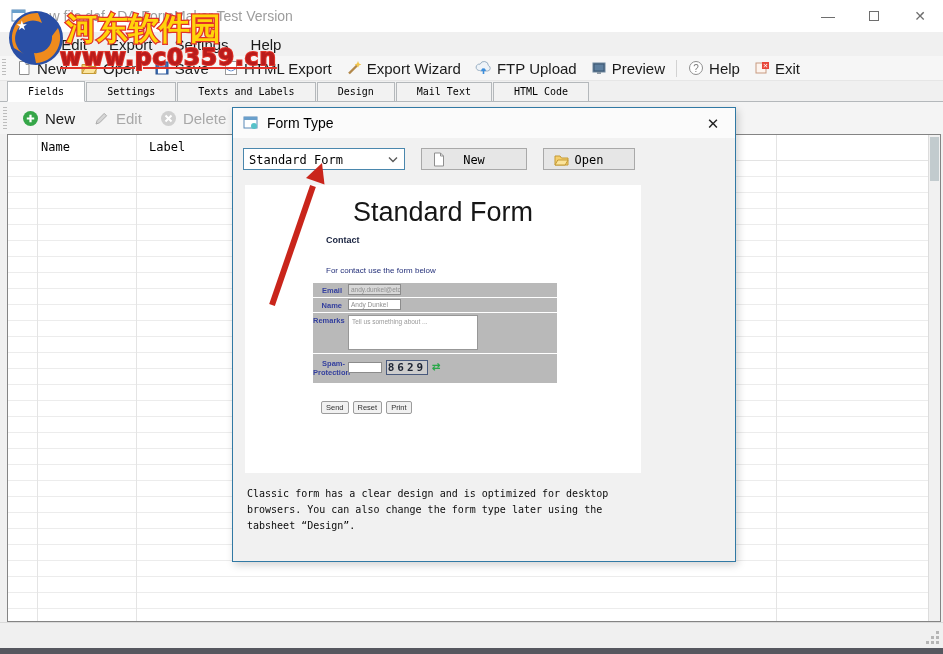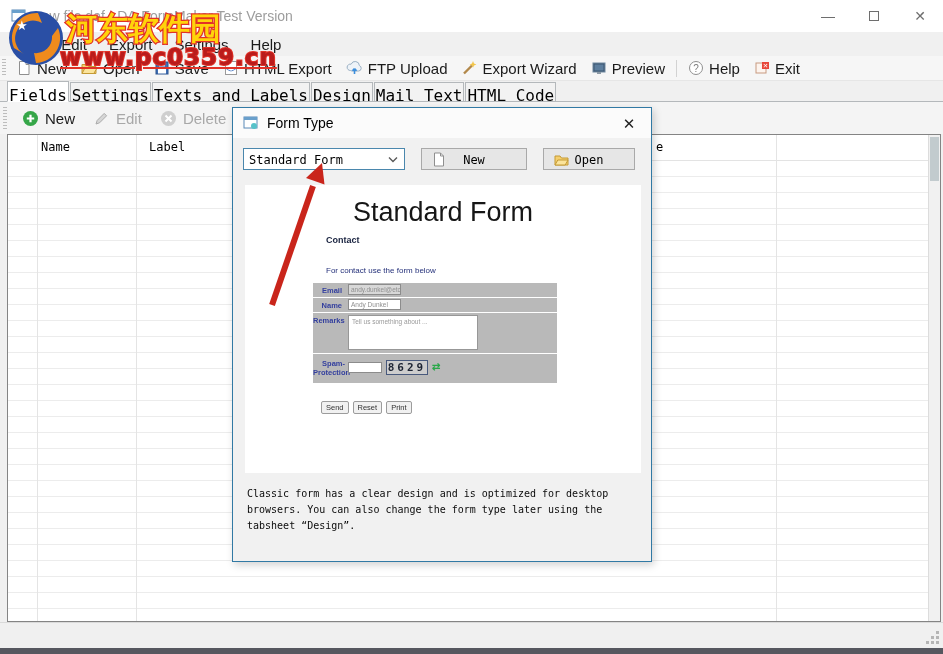--- a/index.html
+++ b/index.html
@@ -20,22 +20,22 @@
 
   
   .toolbar { position:absolute; left:0; top:56px; width:943px; height:25px; background:#f6f6f6; display:flex; align-items:center; border-bottom:1px solid #e6e6e6; }
   .grip { width:4px; height:18px; margin:0 3px 0 2px;
           background:repeating-linear-gradient(to bottom,#bdbdbd 0 1px,transparent 1px 3px); }
   .tb-btn { display:flex; align-items:center; gap:5px; padding:0 7px; font-size:15px; color:#1b1b1b; white-space:nowrap; height:24px; }
   .tb-sep { width:1px; height:17px; background:#d2d2d2; margin:0 4px; }
 
   
   .tabbar { position:absolute; left:0; top:81px; width:943px; height:21px; border-bottom:1px solid #b4b8bb; background:#f0f0f0; padding-left:7px; display:flex; align-items:flex-end; }
-  .tab { font-family:"DejaVu Sans Mono",monospace; font-size:16px; color:#000; background:#f2f2f2;
-         border:1px solid #b4b8bb; border-bottom:none; padding:3px 1px 2px; margin-right:1px; height:19px;text-align:right; }
+  .tab { font-family:"DejaVu Sans Mono",monospace; font-size:10px; color:#000; background:#f2f2f2;
+         border:1px solid #b4b8bb; border-bottom:none; padding:3px 20px 2px; margin-right:1px; height:19px;text-align:right; }
   .tab.active { background:#fff; height:21px; margin-bottom:-1px; border-bottom:1px solid #fff; padding-top:4px; }
 
   
   .fields-toolbar { position:absolute; left:0; top:102px; width:943px; height:32px; background:#f4f4f4; display:flex; align-items:center; }
   .ft-grip { width:4px; height:22px; margin:0 6px 0 3px;
              background:repeating-linear-gradient(to bottom,#bdbdbd 0 1px,transparent 1px 3px); }
   .ft-btn { display:flex; align-items:center; gap:6px; padding:0 9px; font-size:15px; height:30px; }
   .ft-btn .lbl-on { color:#1b1b1b; } .ft-btn .lbl-off { color:#a8a8a8; }
   .ft-sep { width:1px; height:20px; background:#d2d2d2; margin:0 5px; }
   .circle-btn { width:19px; height:19px; margin:0 5px; }
@@ -58,21 +58,21 @@
 
   
   .watermark { position:absolute; left:4px; top:8px; width:230px; height:62px; z-index:60; pointer-events:none; }
   .wm-logo { position:absolute; left:4px; top:2px; }
   .wm-title { position:absolute; left:62px; top:0px; font-size:31px; font-weight:bold; color:#ffd40a;
               font-family:"DejaVu Sans",sans-serif; -webkit-text-stroke:2.5px #e23227; paint-order:stroke fill; white-space:nowrap; }
   .wm-url { position:absolute; left:56px; top:36px; font-size:23px; font-weight:bold; color:#b91c1c; letter-spacing:1px;
             font-family:"DejaVu Sans",sans-serif; -webkit-text-stroke:2px #e23227; paint-order:stroke fill; white-space:nowrap;text-decoration:underline; }
 
   
-  .dialog { position:absolute; left:232px; top:107px; width:420px; height:455px; background:#f1f1f1;
+  .dialog { position:absolute; left:232px; top:107px; width:504px; height:455px; background:#f1f1f1;
             border:1px solid #3179a4; z-index:20; box-shadow:2px 3px 8px rgba(0,0,0,.18); }
   .dlg-header { position:absolute; left:0; top:0; right:0; height:30px; background:#fbfbfb; }
   .dlg-icon { position:absolute; left:10px; top:7px; }
   .dlg-title { position:absolute; left:34px; top:7px; font-size:14px; color:#000; }
   .dlg-close { position:absolute; right:9px; top:5px; width:26px; height:21px; text-align:center; font-size:15px; color:#222; line-height:21px; }
   .dlg-select { position:absolute; left:10px; top:40px; width:162px; height:22px; background:#fff; border:1px solid #4a87ad;
                 font-family:"DejaVu Sans Mono",monospace; font-size:12px; color:#000; padding:4px 5px; }
   .dlg-select .chev { position:absolute; right:6px; top:7px; }
   .dlg-btn { position:absolute; top:40px; height:22px; background:#e6e6e6; border:1px solid #a9a9a9;
              font-family:"DejaVu Sans Mono",monospace; font-size:12px; color:#000; }
@@ -165,33 +165,33 @@
 
   <div class="tb-btn">
     <svg width="16" height="16">
         <rect x="2.5" y="1.5" width="11" height="13" fill="#fff" stroke="#9a9a9a"></rect>
         <text x="8" y="11.5" text-anchor="middle" font-size="8" fill="#4a78c0" font-family="DejaVu Sans Mono, monospace">&lt;&gt;</text>
       </svg>
     <span>HTML Export</span>
   </div>
 
   <div class="tb-btn">
+    <svg width="16" height="16">
+        <line x1="3" y1="13.5" x2="11" y2="5.5" stroke="#b2884a" stroke-width="2.4"></line>
+        <path d="M12 1l1 2.4 2.4 1-2.4 1-1 2.4-1-2.4-2.4-1 2.4-1z" fill="#f3c64b"></path>
+      </svg>
+    <span>Export Wizard</span>
+  </div>
+
+  <div class="tb-btn">
     <svg width="17" height="16">
         <path d="M4.5 10.5a3.2 3.2 0 1 1 .6-6.3A4.3 4.3 0 0 1 13.4 5.6 2.8 2.8 0 0 1 12.7 11H6z" fill="#eef3f8" stroke="#9ab0c4"></path>
         <path d="M8.5 14V8.6 M8.5 8.6 L6.4 10.7 M8.5 8.6 L10.6 10.7" stroke="#3d8edb" stroke-width="1.6" fill="none"></path>
       </svg>
     <span>FTP Upload</span>
-  </div>
-
-  <div class="tb-btn">
-    <svg width="16" height="16">
-        <line x1="3" y1="13.5" x2="11" y2="5.5" stroke="#b2884a" stroke-width="2.4"></line>
-        <path d="M12 1l1 2.4 2.4 1-2.4 1-1 2.4-1-2.4-2.4-1 2.4-1z" fill="#f3c64b"></path>
-      </svg>
-    <span>Export Wizard</span>
   </div>
 
   <div class="tb-btn">
     <svg width="16" height="16">
         <rect x="2" y="3" width="12" height="9" fill="#3c5670" stroke="#6e88a0"></rect>
         <rect x="3.5" y="4.5" width="9" height="6" fill="#5d7e9e"></rect>
         <rect x="6" y="12" width="4" height="2" fill="#8d9aa6"></rect>
       </svg>
     <span>Preview</span>
   </div>

